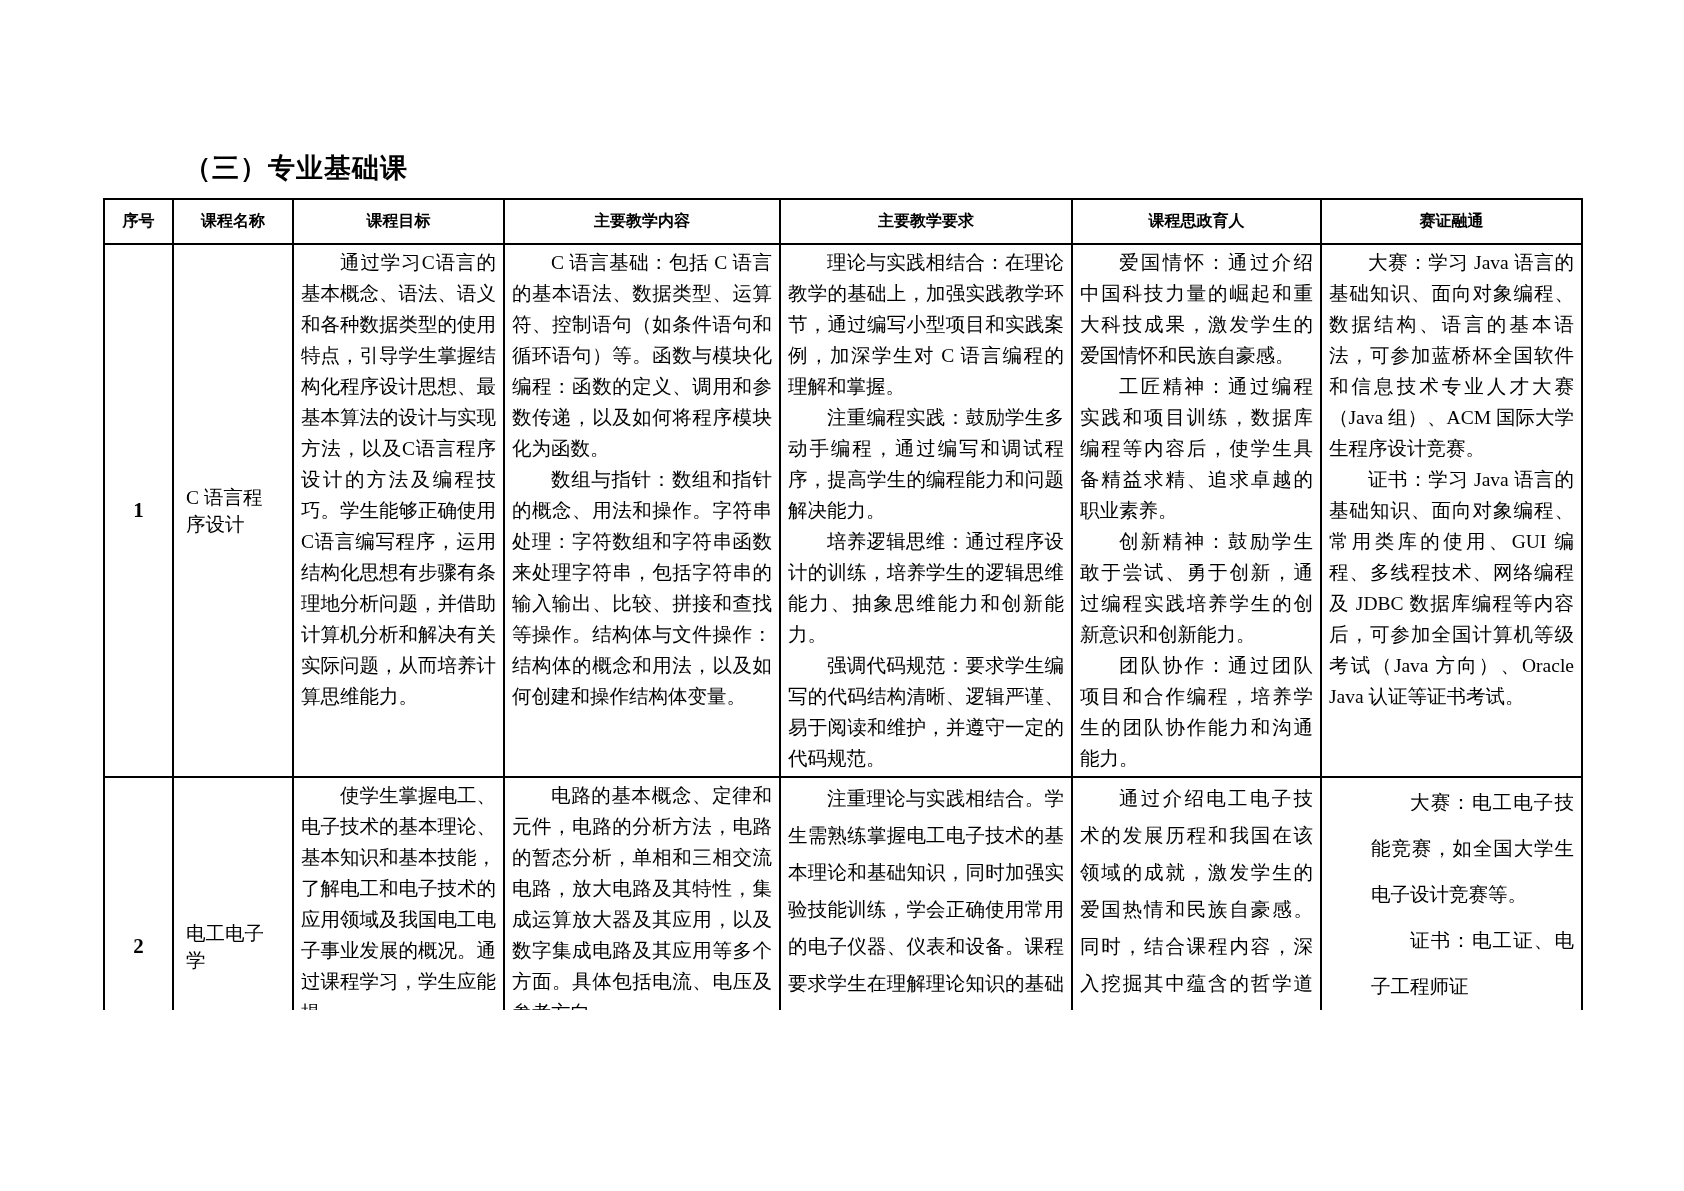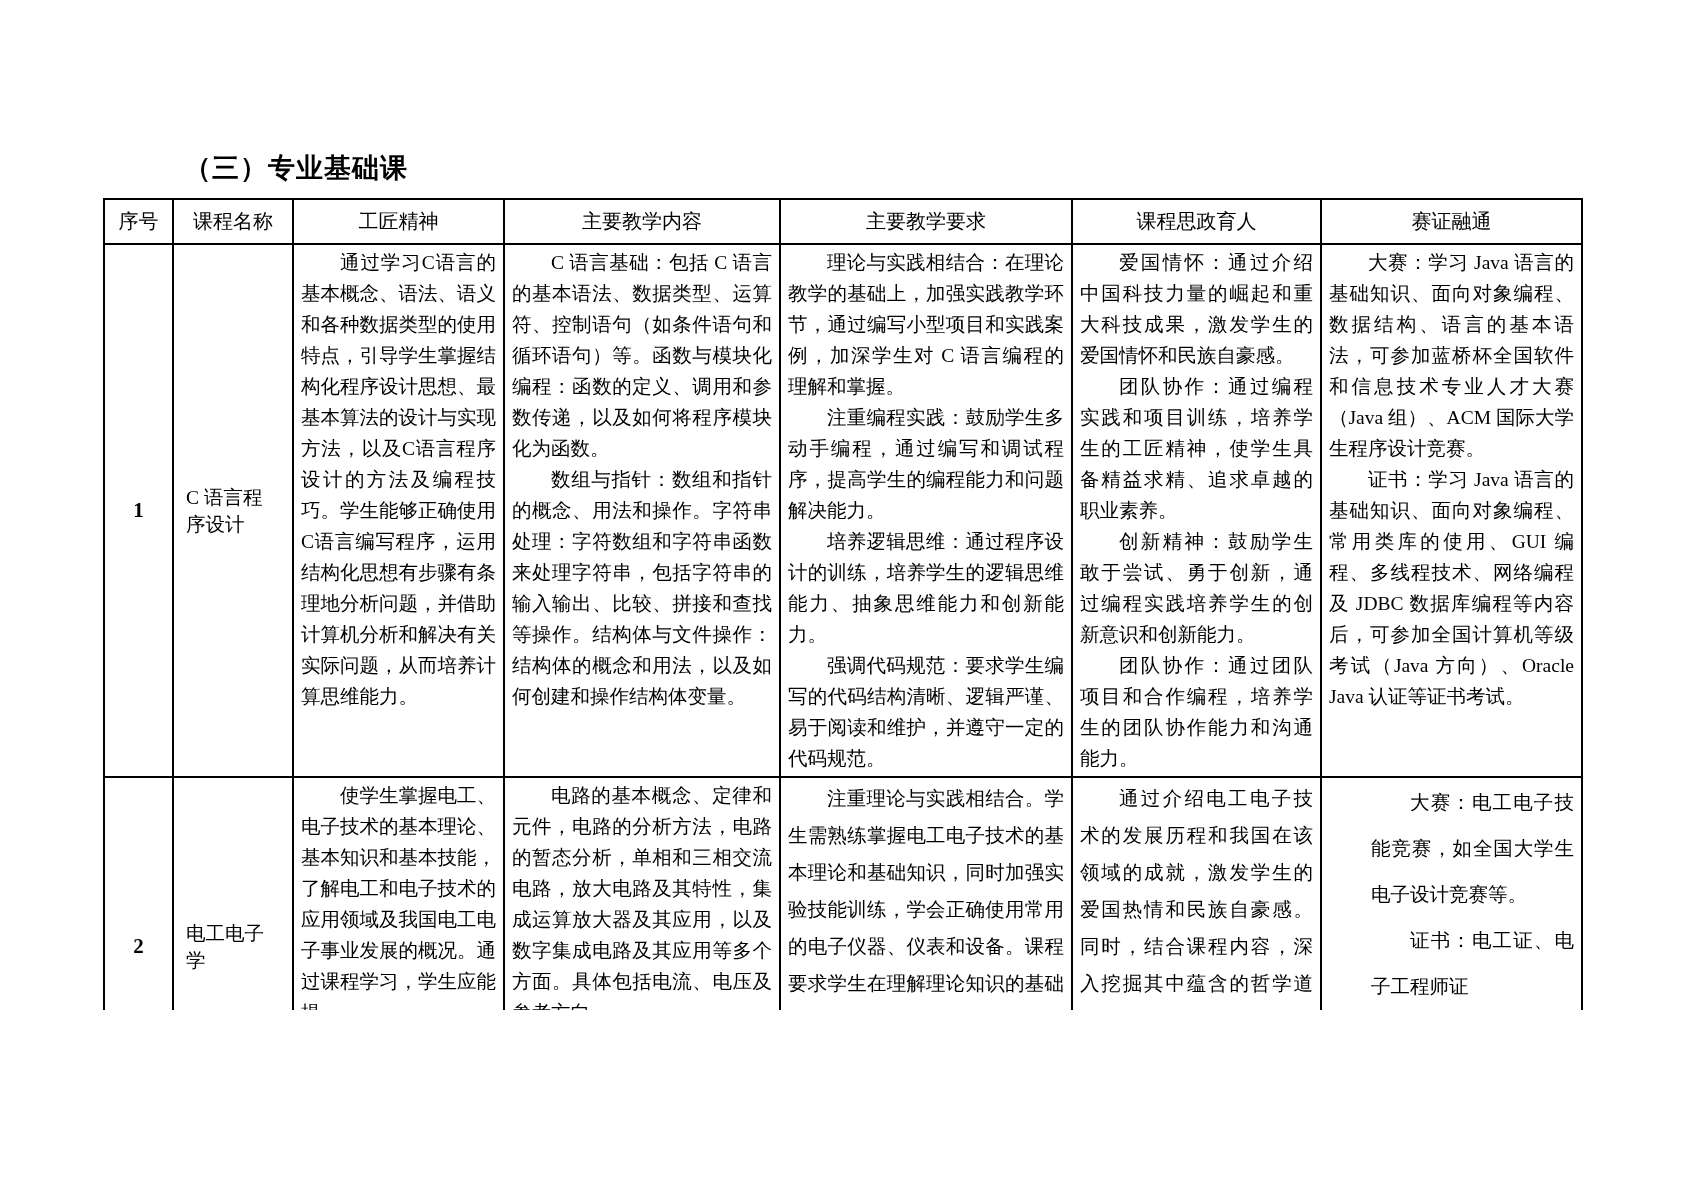--- a/index.html
+++ b/index.html
@@ -30,22 +30,22 @@
     width: 1478px;
     border-collapse: collapse;
     table-layout: fixed;
   }
   .course-table th, .course-table td {
     border: 2px solid #000;
     padding: 0;
   }
   .course-table thead tr { height: 45px; }
   .course-table th {
-    font-size: 20px;
-    font-weight: 400;
+    font-size: 16px;
+    font-weight: 700;
     text-align: center;
     vertical-align: middle;
   }
   .course-table td {
     vertical-align: top;
     padding: 2px 7px;
     font-size: 19.5px;
     border-radius: 15px;
   }
   .course-table td p {
@@ -92,21 +92,21 @@
       <col style="width:211px">
       <col style="width:276px">
       <col style="width:292px">
       <col style="width:249px">
       <col style="width:261px">
     </colgroup>
     <thead>
       <tr>
           <th class="col-no">序号</th>
           <th class="col-course">课程名称</th>
-          <th class="col-obj">工匠精神</th>
+          <th class="col-obj">课程目标</th>
           <th class="col-content">主要教学内容</th>
           <th class="col-req">主要教学要求</th>
           <th class="col-ide">课程思政育人</th>
           <th class="col-comp">赛证融通</th>
         </tr>
     </thead>
     <tbody>
         <tr class="row-1">
           <td class="col-no">1</td>
           <td class="col-course">C 语言程序设计</td>
@@ -118,21 +118,21 @@
             <p>数组与指针：数组和指针的概念、用法和操作。字符串处理：字符数组和字符串函数来处理字符串，包括字符串的输入输出、比较、拼接和查找等操作。结构体与文件操作：结构体的概念和用法，以及如何创建和操作结构体变量。</p>
           </td>
           <td class="col-req">
             <p>理论与实践相结合：在理论教学的基础上，加强实践教学环节，通过编写小型项目和实践案例，加深学生对 C 语言编程的理解和掌握。</p>
             <p>注重编程实践：鼓励学生多动手编程，通过编写和调试程序，提高学生的编程能力和问题解决能力。</p>
             <p>培养逻辑思维：通过程序设计的训练，培养学生的逻辑思维能力、抽象思维能力和创新能力。</p>
             <p>强调代码规范：要求学生编写的代码结构清晰、逻辑严谨、易于阅读和维护，并遵守一定的代码规范。</p>
           </td>
           <td class="col-ide">
             <p>爱国情怀：通过介绍中国科技力量的崛起和重大科技成果，激发学生的爱国情怀和民族自豪感。</p>
-            <p>团队协作：通过编程实践和项目训练，培养学生的工匠精神，使学生具备精益求精、追求卓越的职业素养。</p>
+            <p>工匠精神：通过编程实践和项目训练，数据库编程等内容后，使学生具备精益求精、追求卓越的职业素养。</p>
             <p>创新精神：鼓励学生敢于尝试、勇于创新，通过编程实践培养学生的创新意识和创新能力。</p>
             <p>团队协作：通过团队项目和合作编程，培养学生的团队协作能力和沟通能力。</p>
           </td>
           <td class="col-comp">
             <p>大赛：学习 Java 语言的基础知识、面向对象编程、数据结构、语言的基本语法，可参加蓝桥杯全国软件和信息技术专业人才大赛（Java 组）、ACM 国际大学生程序设计竞赛。</p>
             <p>证书：学习 Java 语言的基础知识、面向对象编程、常用类库的使用、GUI 编程、多线程技术、网络编程及 JDBC 数据库编程等内容后，可参加全国计算机等级考试（Java 方向）、Oracle Java 认证等证书考试。</p>
           </td>
         </tr>
         <tr class="row-2">
           <td class="col-no">2</td>

